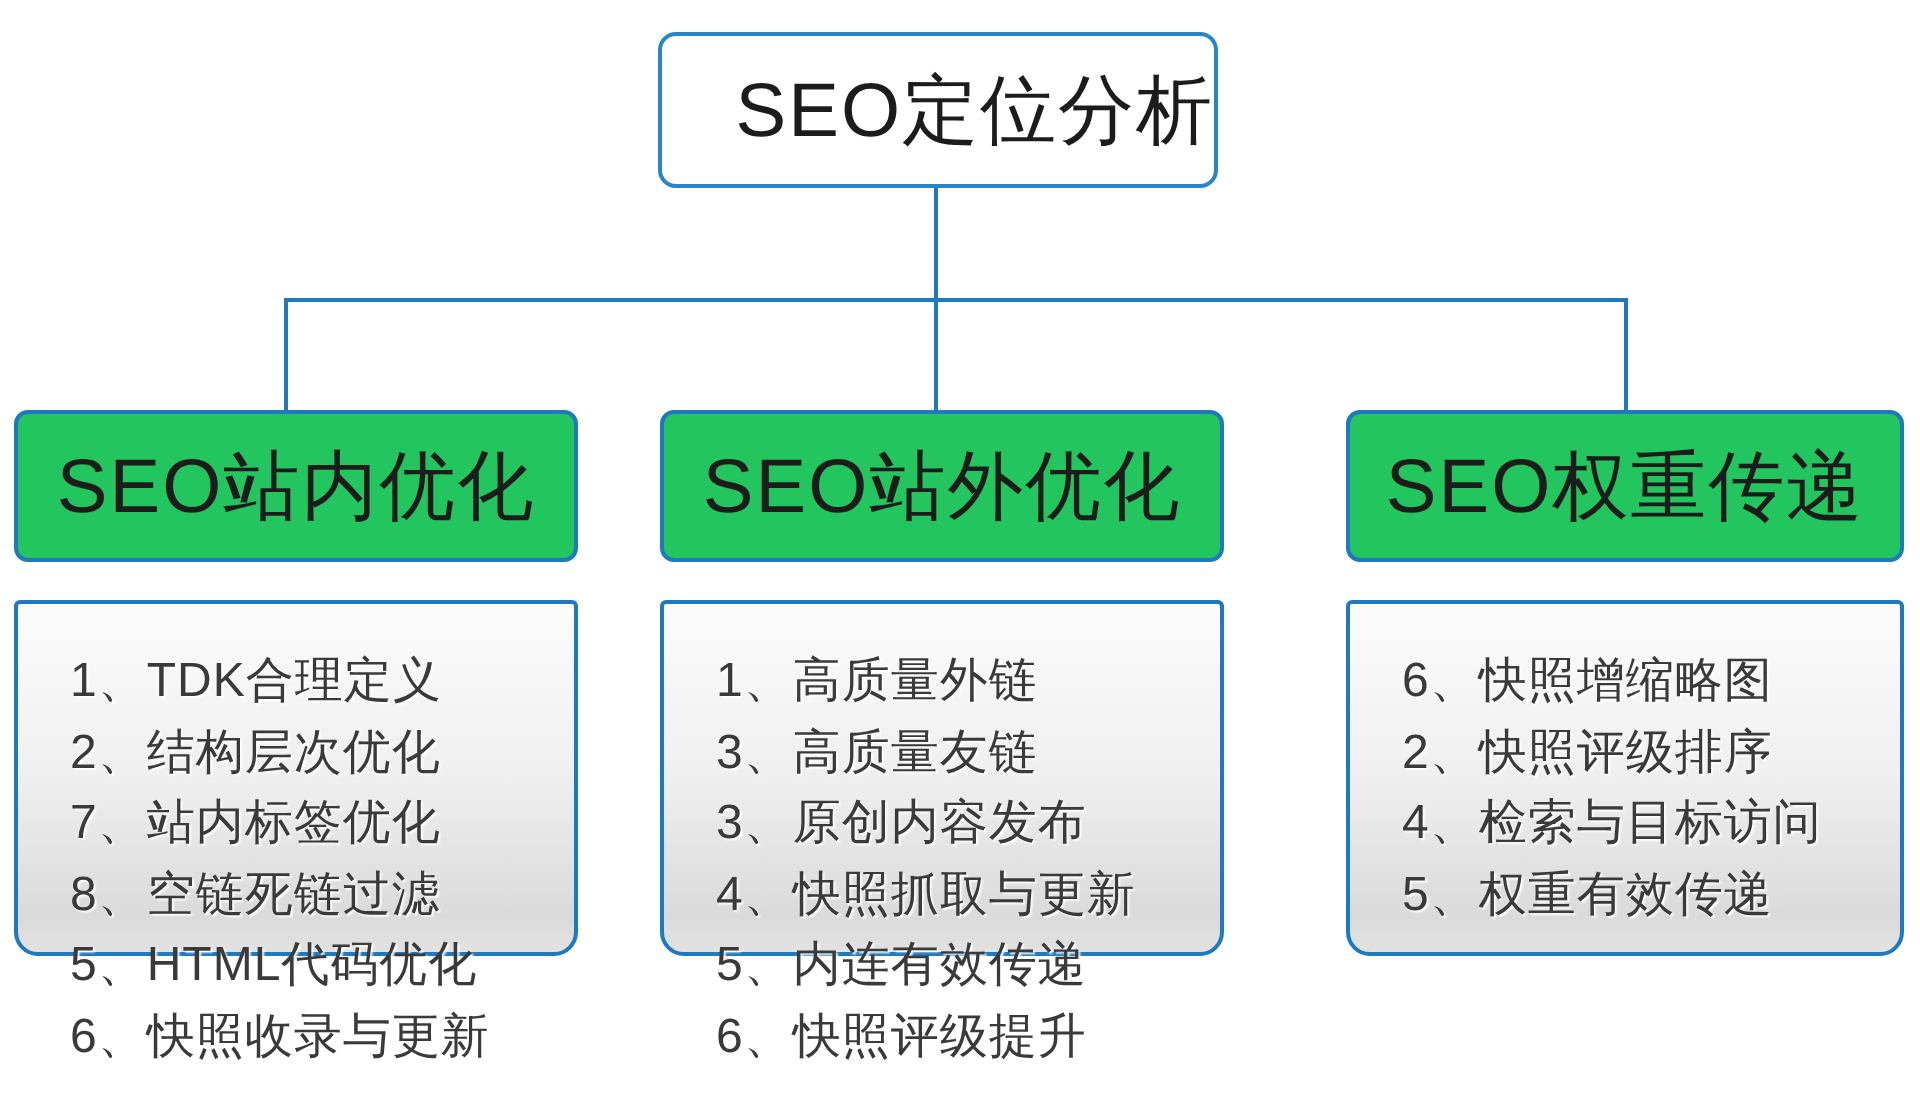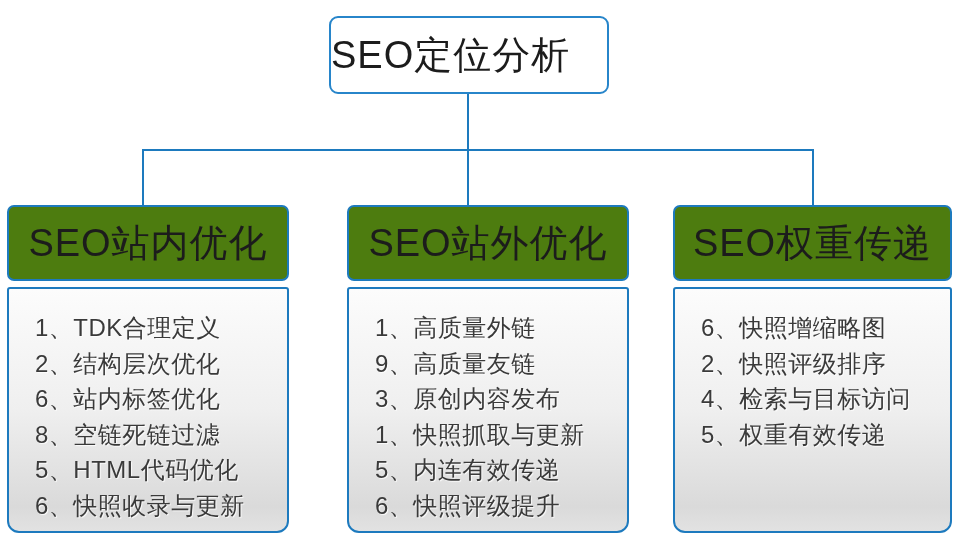--- a/index.html
+++ b/index.html
@@ -29,56 +29,56 @@
     left: 329px;
     top: 16px;
     width: 280px;
     height: 78px;
     box-sizing: border-box;
     background: #ffffff;
     border: 2px solid #2785ca;
     border-radius: 9px;
     display: flex;
     align-items: center;
-    justify-content: flex-start;
+    justify-content: flex-end;
   }
   .root-title {
     font-size: 38px;
     color: #1c1c1c;
     letter-spacing: 1px;
     white-space: nowrap;
   }
 
   
   .column {
     position: absolute;
     top: 205px;
   }
   .head-box {
     box-sizing: border-box;
     width: 100%;
     height: 76px;
-    background: #4d7c0f;
+    background: #22c55e;
     border: 2px solid #1d7abe;
     border-radius: 7px;
     display: flex;
     align-items: center;
     justify-content: center;
   }
   .head-title {
     font-size: 38px;
     color: #1c1c1c;
     letter-spacing: 1px;
     white-space: nowrap;
   }
   .list-box {
     box-sizing: border-box;
-    margin-top: 6px;
+    margin-top: 19px;
     width: 100%;
-    height: 246px;
+    height: 178px;
     background: linear-gradient(180deg, #fcfcfc 0%, #efefef 50%, #dadada 90%, #e2e2e2 100%);
     border: 2px solid #1d7abe;
     border-radius: 3px 3px 12px 12px;
     padding: 21px 8px 0 26px;
   }
   .list-item {
     font-size: 24px;
     line-height: 35.6px;
     color: #3a3a3a;
     text-shadow: 1px 1px 1px rgba(255,255,255,0.9);
@@ -101,35 +101,35 @@
   </div>
 
   <div id="columns">
       <div class="column" style="left: 7px; width: 282px;">
     <div class="head-box">
       <span class="head-title">SEO站内优化</span>
     </div>
     <div class="list-box">
           <div class="list-item">1、TDK合理定义</div>
           <div class="list-item">2、结构层次优化</div>
-          <div class="list-item">6、站内标签优化</div>
+          <div class="list-item">7、站内标签优化</div>
           <div class="list-item">8、空链死链过滤</div>
           <div class="list-item">5、HTML代码优化</div>
           <div class="list-item">6、快照收录与更新</div>
         </div>
   </div>
-      <div class="column" style="left: 347px; width: 282px;">
+      <div class="column" style="left: 330px; width: 282px;">
     <div class="head-box">
       <span class="head-title">SEO站外优化</span>
     </div>
     <div class="list-box">
           <div class="list-item">1、高质量外链</div>
-          <div class="list-item">9、高质量友链</div>
+          <div class="list-item">3、高质量友链</div>
           <div class="list-item">3、原创内容发布</div>
-          <div class="list-item">1、快照抓取与更新</div>
+          <div class="list-item">4、快照抓取与更新</div>
           <div class="list-item">5、内连有效传递</div>
           <div class="list-item">6、快照评级提升</div>
         </div>
   </div>
       <div class="column" style="left: 673px; width: 279px;">
     <div class="head-box">
       <span class="head-title">SEO权重传递</span>
     </div>
     <div class="list-box">
           <div class="list-item">6、快照增缩略图</div>

